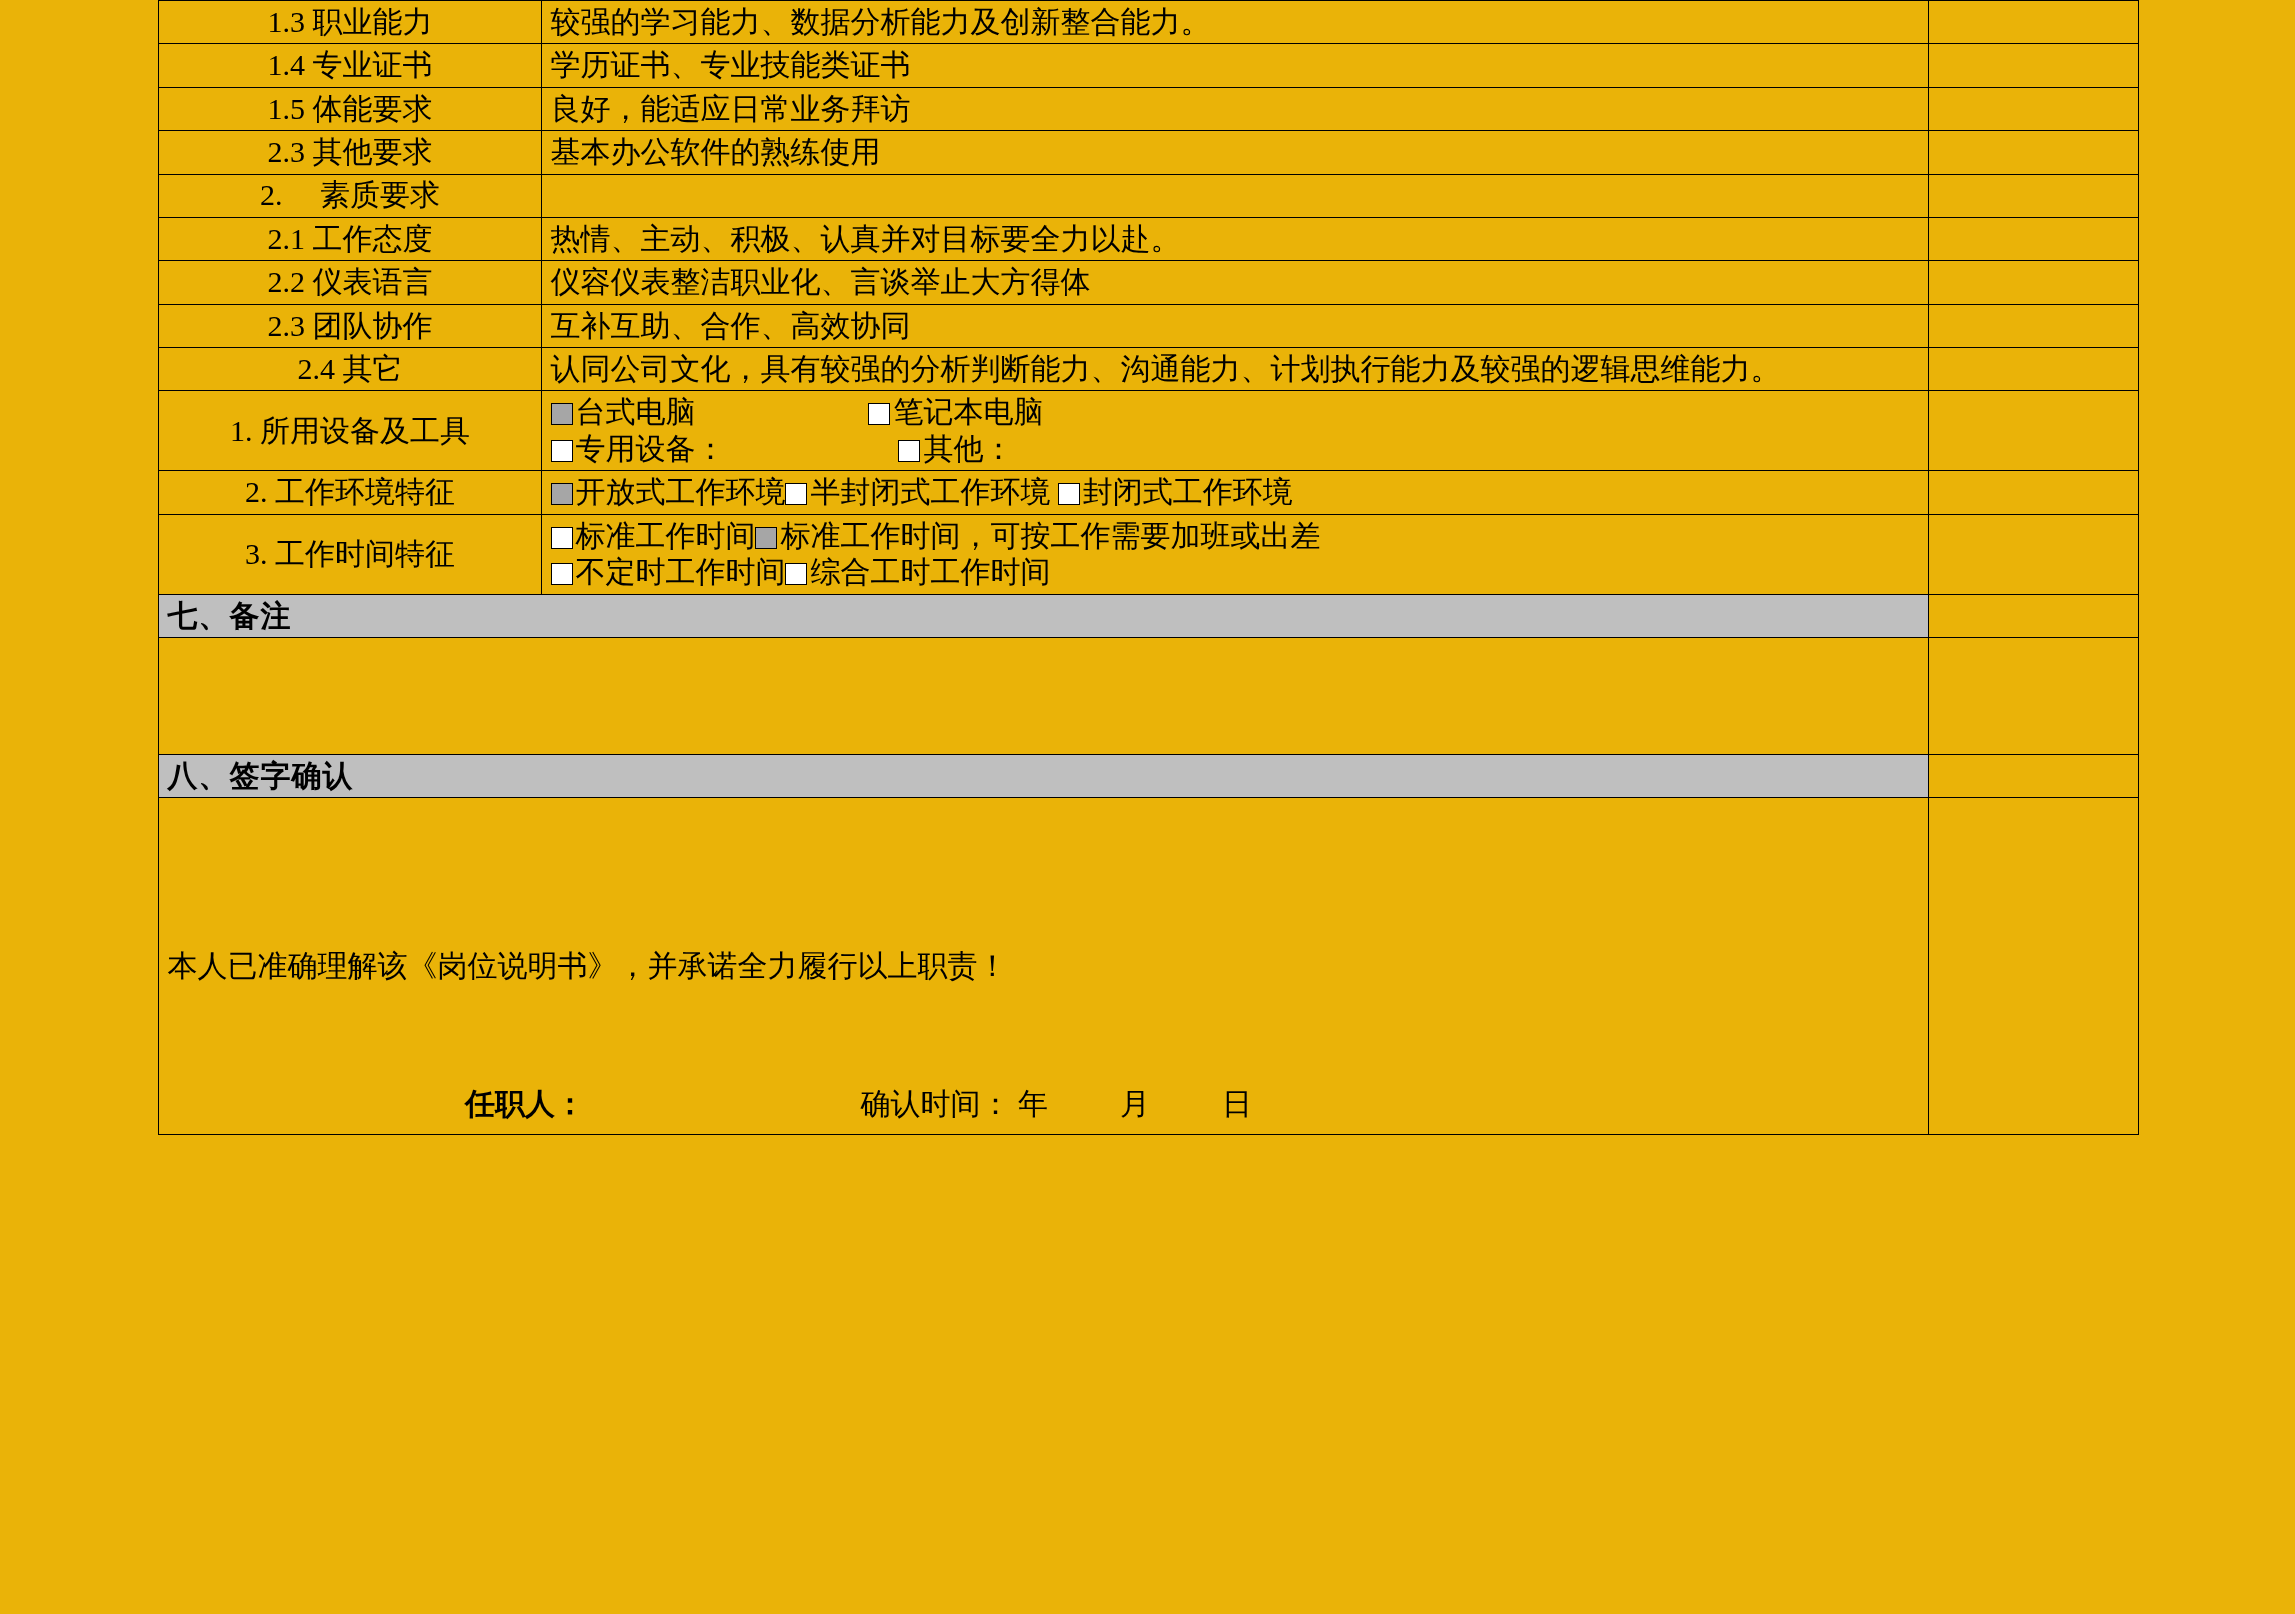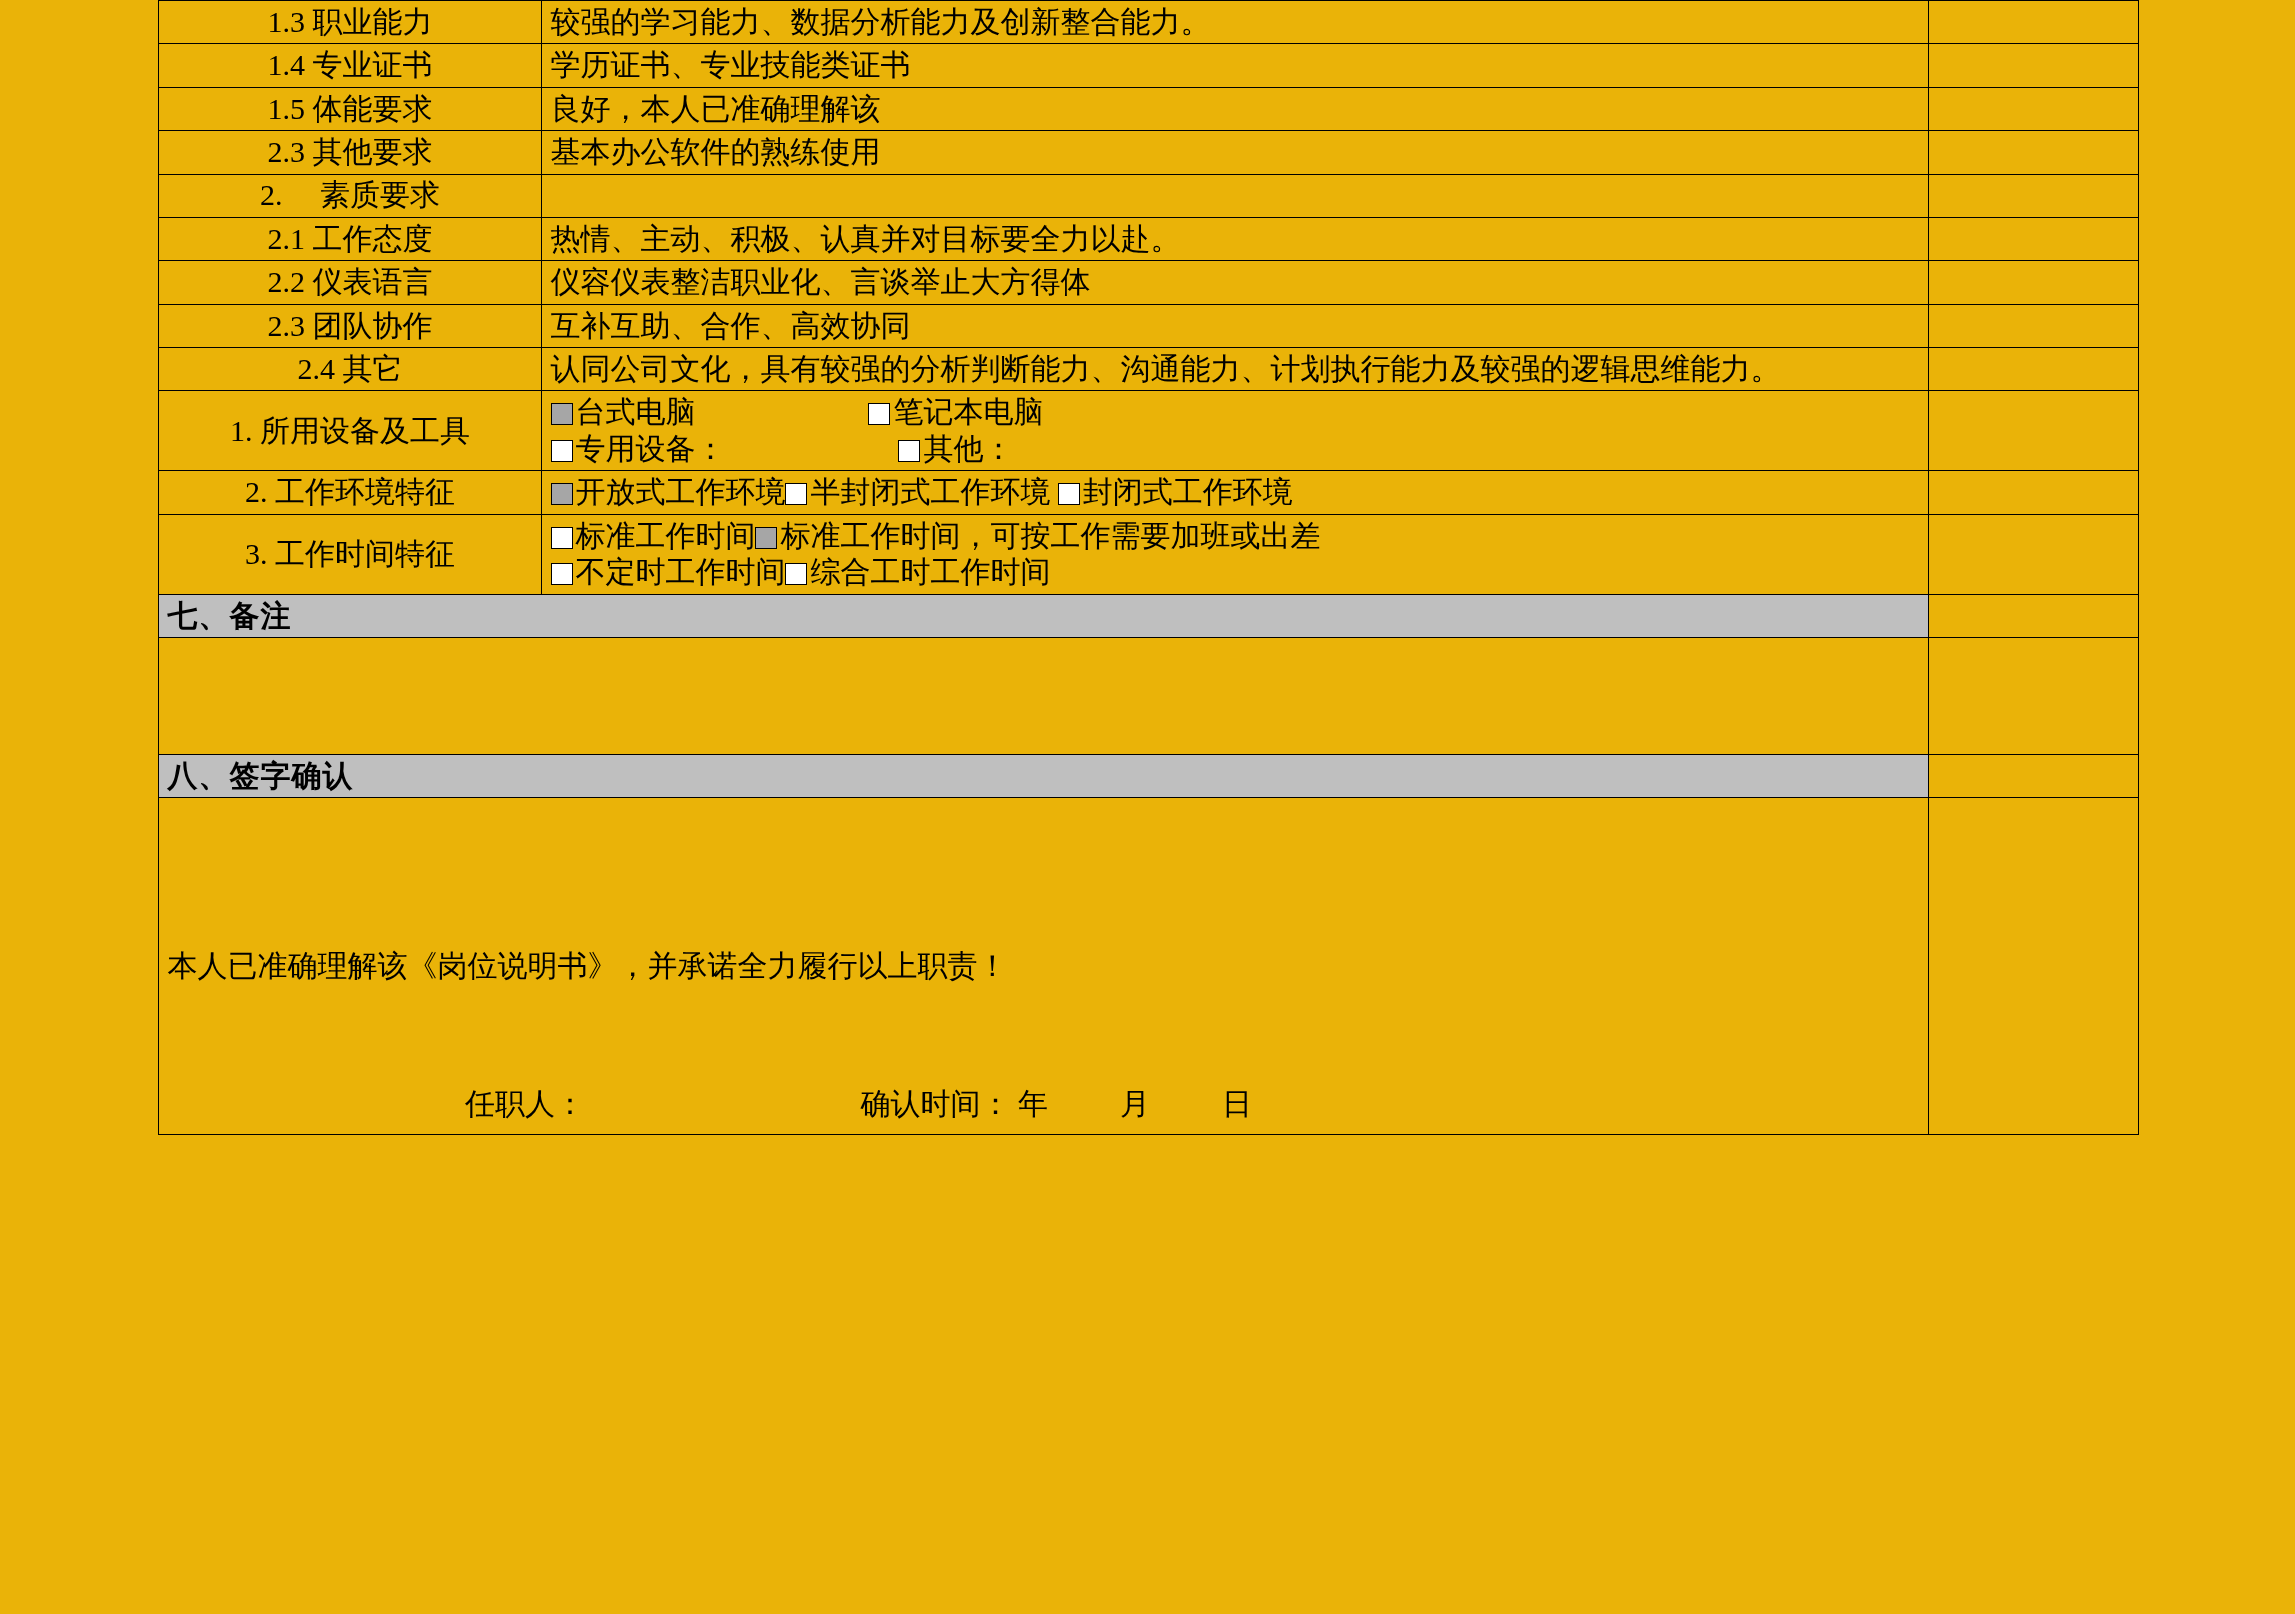--- a/index.html
+++ b/index.html
@@ -90,20 +90,21 @@
     position: absolute;
     bottom: 11.5px;
     left: 0;
     width: 100%;
     font-size: 30px;
     white-space: nowrap;
   }
   .sig-name {
     display: inline-block;
     margin-left: 306px;
+    font-weight: bold;
   }
   .sig-time {
     display: inline-block;
     margin-left: 268px;
     text-align: right;
   }
   .sig-ymd span { display: inline-block; }
   .gap-y { display:inline-block; width: 72px; }
   .gap-m { display:inline-block; width: 72px; }
   td.remark-blank { height: 110px; }
@@ -125,21 +126,21 @@
         <td class="body">较强的学习能力、数据分析能力及创新整合能力。</td>
         <td class="blank"></td>
       </tr>
       <tr>
         <td class="label">1.4  专业证书</td>
         <td class="body">学历证书、专业技能类证书</td>
         <td class="blank"></td>
       </tr>
       <tr>
         <td class="label">1.5  体能要求</td>
-        <td class="body">良好，本人已准确理解该</td>
+        <td class="body">良好，能适应日常业务拜访</td>
         <td class="blank"></td>
       </tr>
       <tr>
         <td class="label">2.3  其他要求</td>
         <td class="body">基本办公软件的熟练使用</td>
         <td class="blank"></td>
       </tr>
       <tr>
         <td class="label">2.　 素质要求</td>
         <td class="body"></td>

